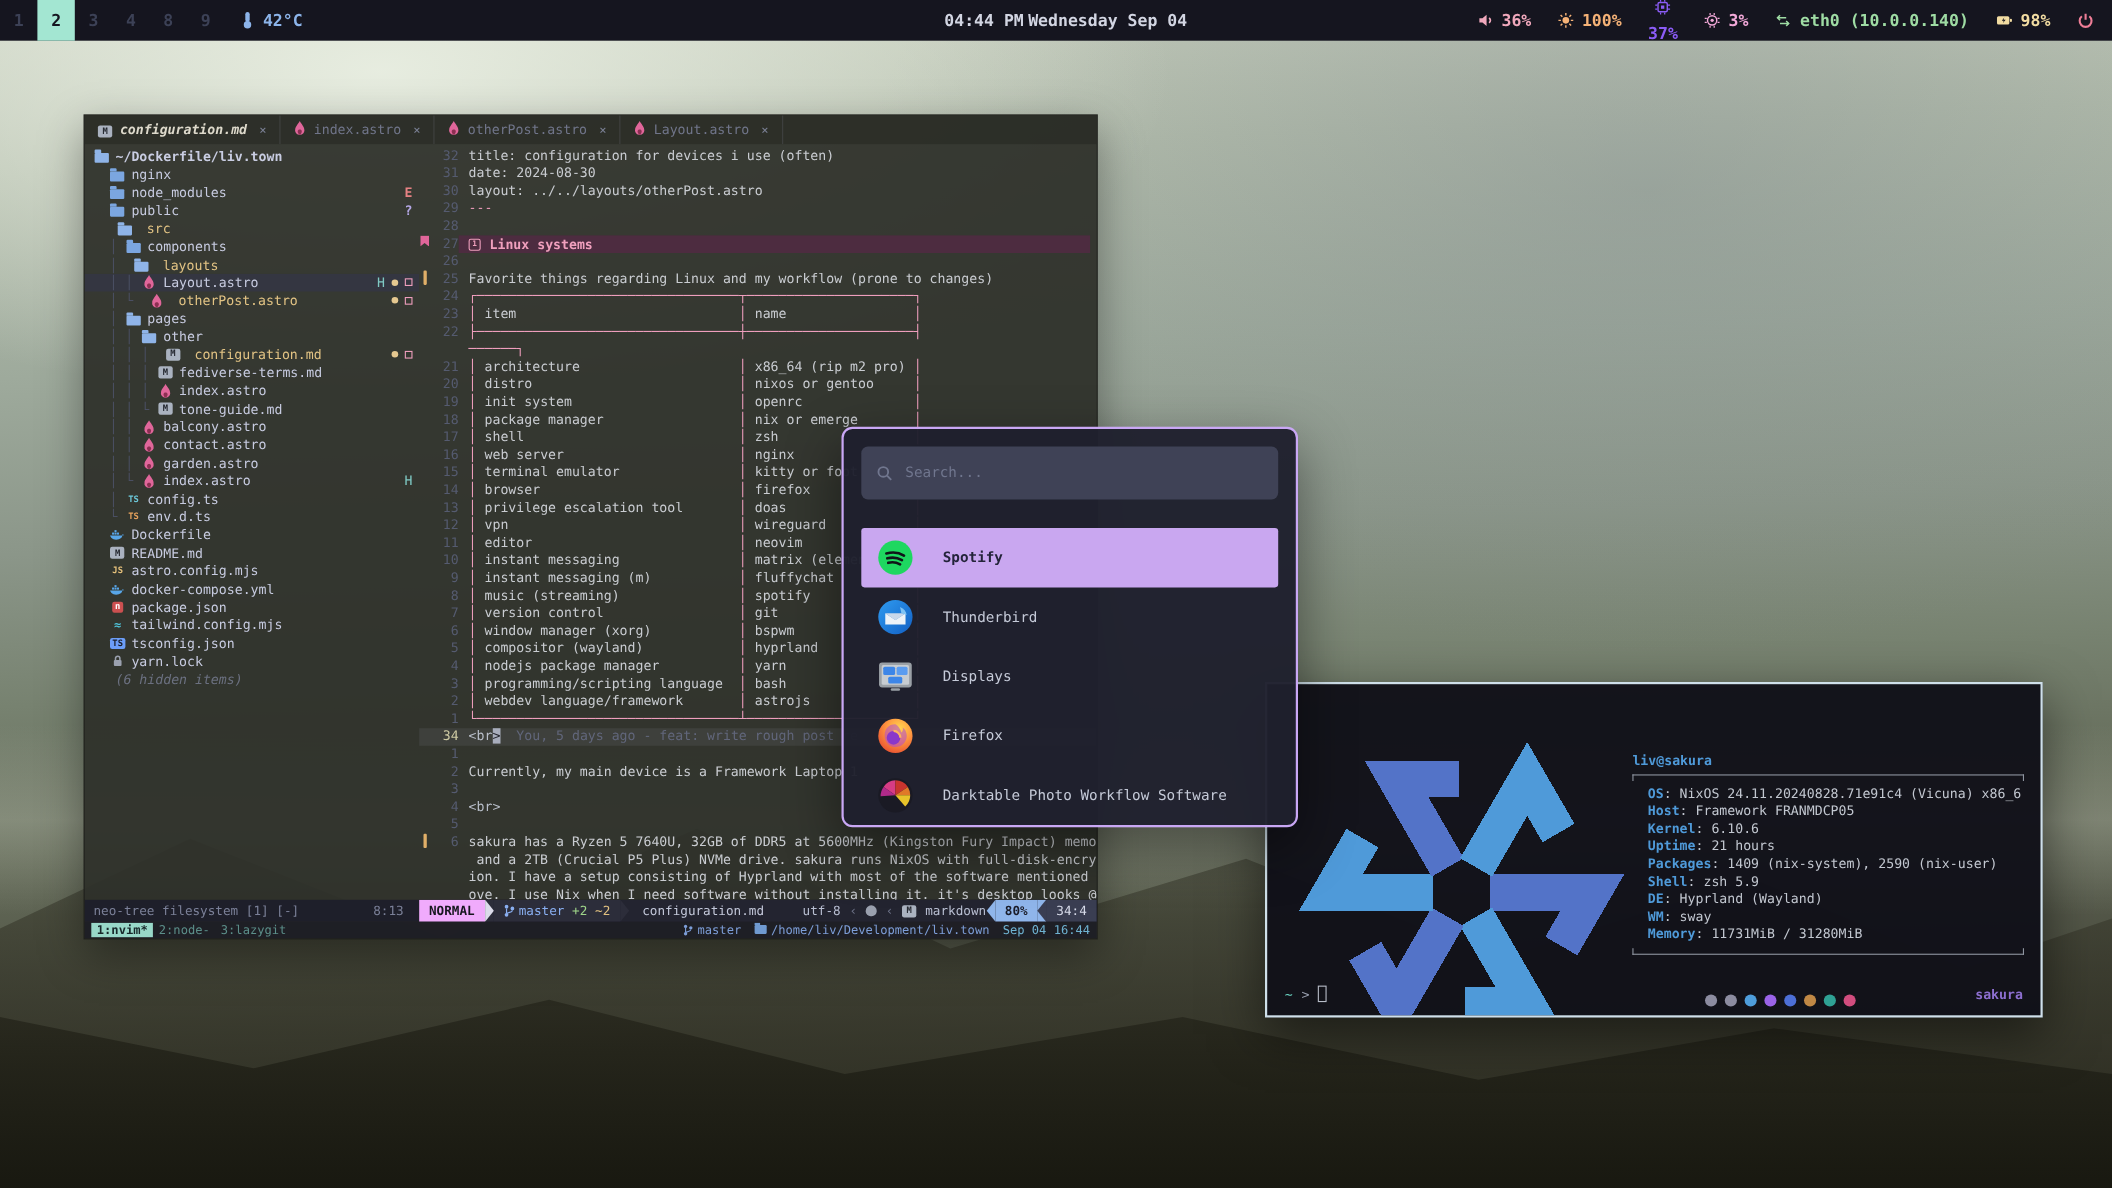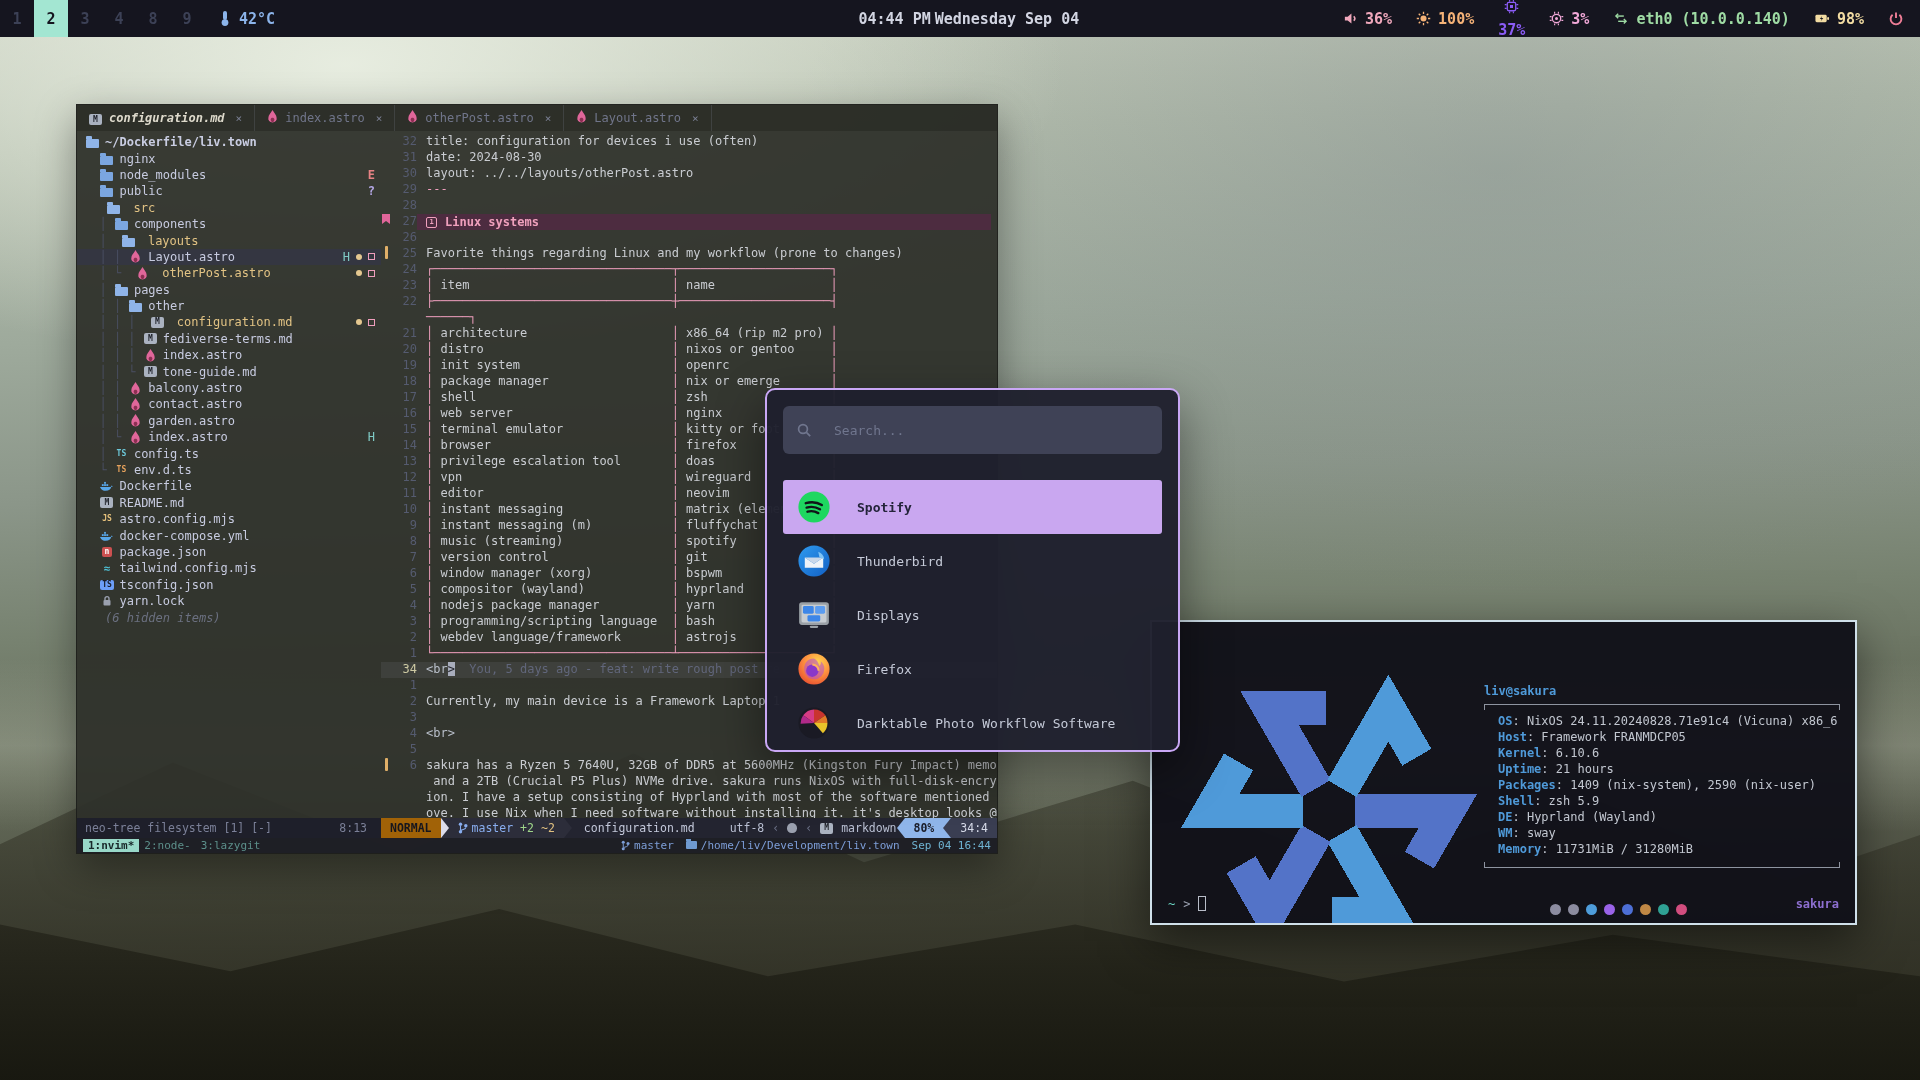--- a/index.html
+++ b/index.html
@@ -81,21 +81,21 @@
  flex:1;height:16px;padding-left:9px;margin-right:6px}
 .h1box{display:inline-flex;align-items:center;justify-content:center;width:11px;height:11px;border:1.5px solid #f0a0bd;
  border-radius:2px;font-size:7px;font-weight:bold}
 
 
 .statusline{height:20px;flex:none;display:flex;align-items:stretch;background:#1e1f2a;font-size:11.5px}
 .st-tree{width:304px;flex:none;display:flex;align-items:center;justify-content:space-between;padding:0 14px 0 8px;color:#7b descend}
 .st-tree{color:#7b8098}
 .lualine{flex:1;display:flex;align-items:stretch;background:#232430;overflow:hidden}
 .seg{display:flex;align-items:center;padding:0 9px}
-.seg-mode{background:#a16207;color:#16161e;font-weight:bold}
+.seg-mode{background:#f0abfc;color:#16161e;font-weight:bold}
 .tri{width:0;height:0;border-top:10px solid transparent;border-bottom:10px solid transparent}
 .tri-mode{border-left:8px solid #dcdcea;background:#2c2d3a}
 .seg-git{background:#2c2d3a;gap:7px}
 .tri-git{border-left:8px solid #2c2d3a}
 .branch{color:#89aef0;display:flex;align-items:center;gap:4px}
 .gadd{color:#9fd68a}.gchg{color:#e0c080}
 .fname{color:#c3c8da;padding:0 12px}
 .st-right{margin-left:auto;display:flex;align-items:center;gap:8px;color:#b9bfd2}
 .chv{color:#6d7288}
 .osdot{width:10px;height:10px;border-radius:50% 50% 45% 45%;background:#9aa0ae}
@@ -110,21 +110,21 @@
 .twin.active{background:#98d8c8;color:#18282a;font-weight:bold}
 .tmux-right{margin-left:auto;display:flex;align-items:center;gap:12px;color:#7d9ed8}
 .tmux-clock{color:#6fb3d2}
 .minifold{width:11px;height:8px;background:#6f9ad0;border-radius:1px;position:relative;display:inline-block;margin-right:4px}
 .minifold:before{content:"";position:absolute;top:-2px;left:0;width:5px;height:2px;background:#6f9ad0}
 
 
 .launcher{position:absolute;left:765px;top:388px;width:415px;height:364px;z-index:30;background:rgba(31,32,45,.97);
  border:2px solid #c9a7f5;border-radius:10px;box-shadow:0 18px 50px rgba(0,0,0,.45);overflow:hidden;
  font-size:13px;color:#c5cad8;padding:16px 16px 0 16px}
-.searchbox{height:48px;background:#3f4256;border-radius:6px;display:flex;align-items:center;gap:22px;padding:0 14px}
+.searchbox{height:48px;background:#3f4256;border-radius:6px;display:flex;align-items:center;gap:11px;padding:0 14px}
 .searchbox input{flex:1;background:transparent;border:none;outline:none;color:#a7adc2;font:inherit}
 .searchbox input::placeholder{color:#70768e}
 .apps{margin-top:26px}
 .app{height:54px;display:flex;align-items:center;gap:26px;padding:0 14px;border-radius:3px}
 .app.sel{background:#c9a7f0;color:#24243a;font-weight:bold}
 .appicon{width:34px;height:34px;flex:none;display:flex;align-items:center;justify-content:center}
 .appicon svg{display:block}
 
 
 .term{position:absolute;left:1150px;top:620px;width:707px;height:305px;z-index:20;background:rgba(17,17,25,.97);

